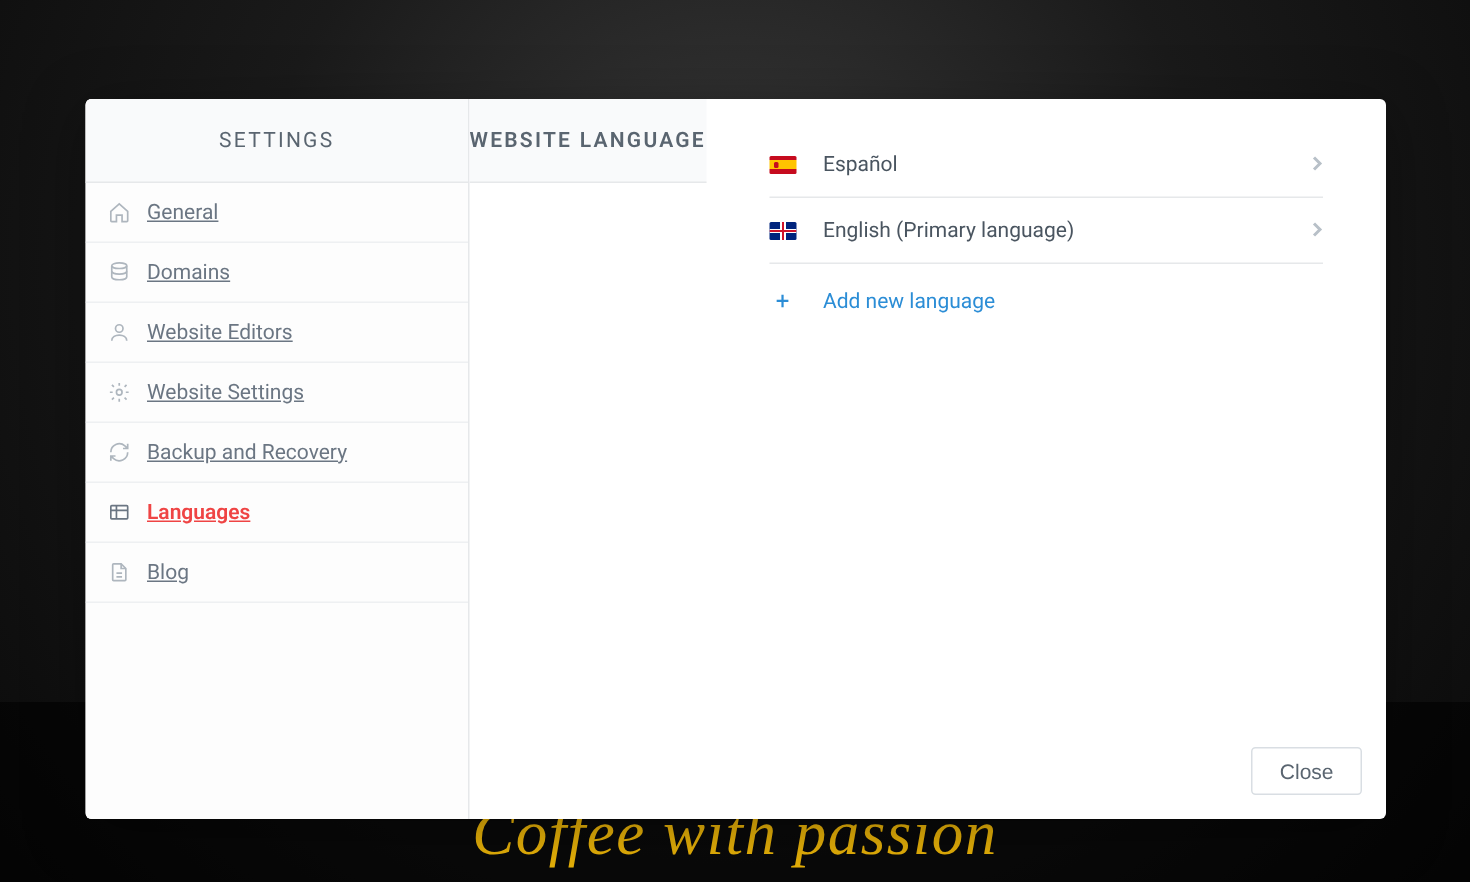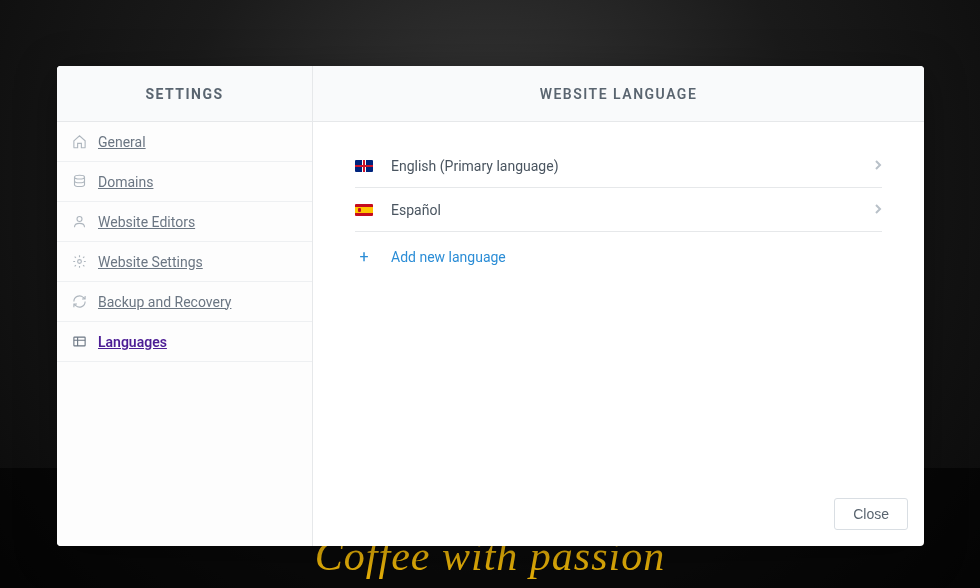--- a/index.html
+++ b/index.html
@@ -65,42 +65,42 @@
       flex-direction: column;
       background: #fdfdfd;
     }
     
     .sidebar-header {
       height: 56px;
       display: flex;
       align-items: center;
       justify-content: center;
       font-size: 14px;
-      font-weight: 700;
+      font-weight: 400;
       letter-spacing: 1.5px;
       color: #5a6570;
       border-bottom: 1px solid #e6e8ea;
       background: #f9fafb;
     }
     
     .sidebar-item {
       height: 40px;
       display: flex;
       align-items: center;
       padding: 0 14px;
       font-size: 14px;
       color: #6b7683;
       border-bottom: 1px solid #eef0f2;
       cursor: pointer;
       gap: 11px;
       text-decoration: underline;
     }
     
     .sidebar-item.active {
-      color: #4c1d95;
+      color: #ef4444;
       font-weight: 600;
     }
     
     .sidebar-item .icon {
       width: 16px;
       height: 16px;
       display: flex;
       align-items: center;
       justify-content: center;
       flex-shrink: 0;
@@ -111,21 +111,21 @@
       fill: none;
     }
     
     .sidebar-item.active .icon svg {
       stroke: #6b7683;
     }
     
     .main {
       flex: 1;
       display: flex;
-      flex-direction: column;
+      flex-direction: row;
       position: relative;
     }
     
     .main-header {
       height: 56px;
       display: flex;
       align-items: center;
       justify-content: center;
       font-size: 14px;
       font-weight: 600;
@@ -303,47 +303,56 @@
     <div class="sidebar-item active">
       <span class="icon">
         <svg width="15" height="15" viewBox="0 0 24 24" stroke-width="1.8">
             <rect x="3" y="5" width="18" height="14" rx="1"></rect>
             <path d="M3 10h18M9 5v14"></path>
           </svg>
       </span>
       <span>Languages</span>
     </div>
 
+    <div class="sidebar-item">
+      <span class="icon">
+        <svg width="15" height="15" viewBox="0 0 24 24" stroke-width="1.8">
+            <path d="M14 3H6a1 1 0 0 0-1 1v16a1 1 0 0 0 1 1h12a1 1 0 0 0 1-1V8z"></path>
+            <path d="M14 3v5h5M9 13h6M9 17h6"></path>
+          </svg>
+      </span>
+      <span>Blog</span>
+    </div>
   </aside>
 
   <section class="main">
     <div class="main-header">WEBSITE LANGUAGE</div>
 
     <div class="main-body">
+
+      <div class="lang-row">
+        <span class="flag flag-es"></span>
+        <span class="lang-label">Español</span>
+        <span class="chevron">
+          <svg width="8" height="12" viewBox="0 0 8 12" fill="none" stroke="currentColor" stroke-width="2">
+              <path d="M2 2l4 4-4 4"></path>
+            </svg>
+        </span>
+      </div>
 
       <div class="lang-row">
         <span class="flag flag-uk"></span>
         <span class="lang-label">English (Primary language)</span>
         <span class="chevron">
           <svg width="8" height="12" viewBox="0 0 8 12" fill="none" stroke="currentColor" stroke-width="2">
               <path d="M2 2l4 4-4 4"></path>
             </svg>
         </span>
       </div>
 
-      <div class="lang-row">
-        <span class="flag flag-es"></span>
-        <span class="lang-label">Español</span>
-        <span class="chevron">
-          <svg width="8" height="12" viewBox="0 0 8 12" fill="none" stroke="currentColor" stroke-width="2">
-              <path d="M2 2l4 4-4 4"></path>
-            </svg>
-        </span>
-      </div>
-
       <div class="add-row">
         <span class="plus">+</span>
         <span>Add new language</span>
       </div>
 
     </div>
 
     <div class="footer">
       <button class="close-btn">Close</button>
     </div>

